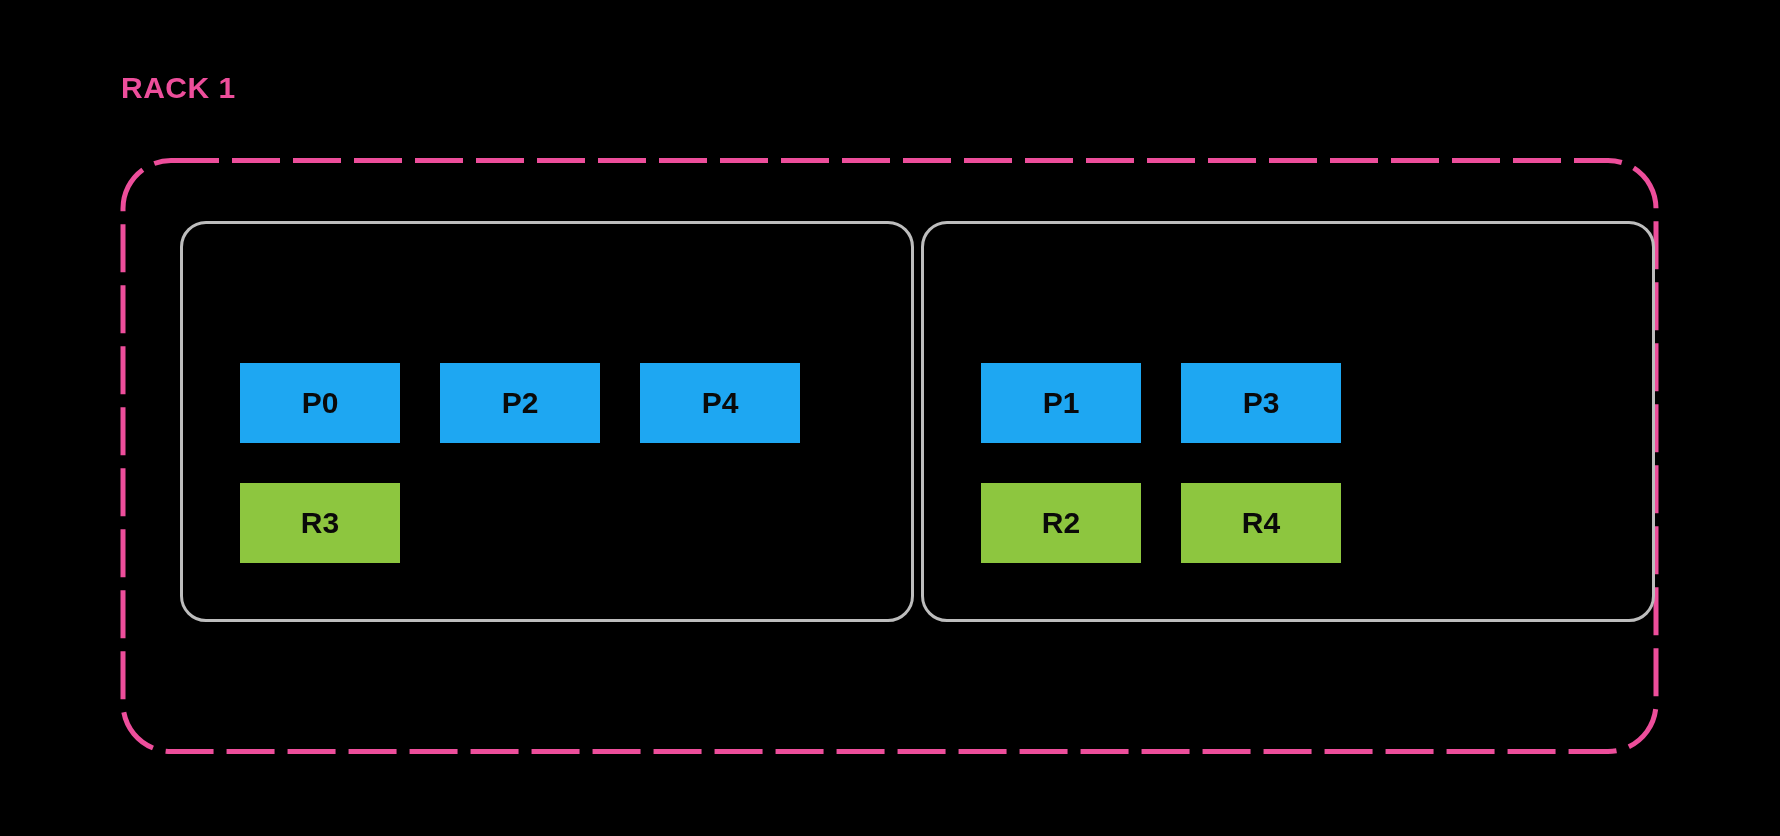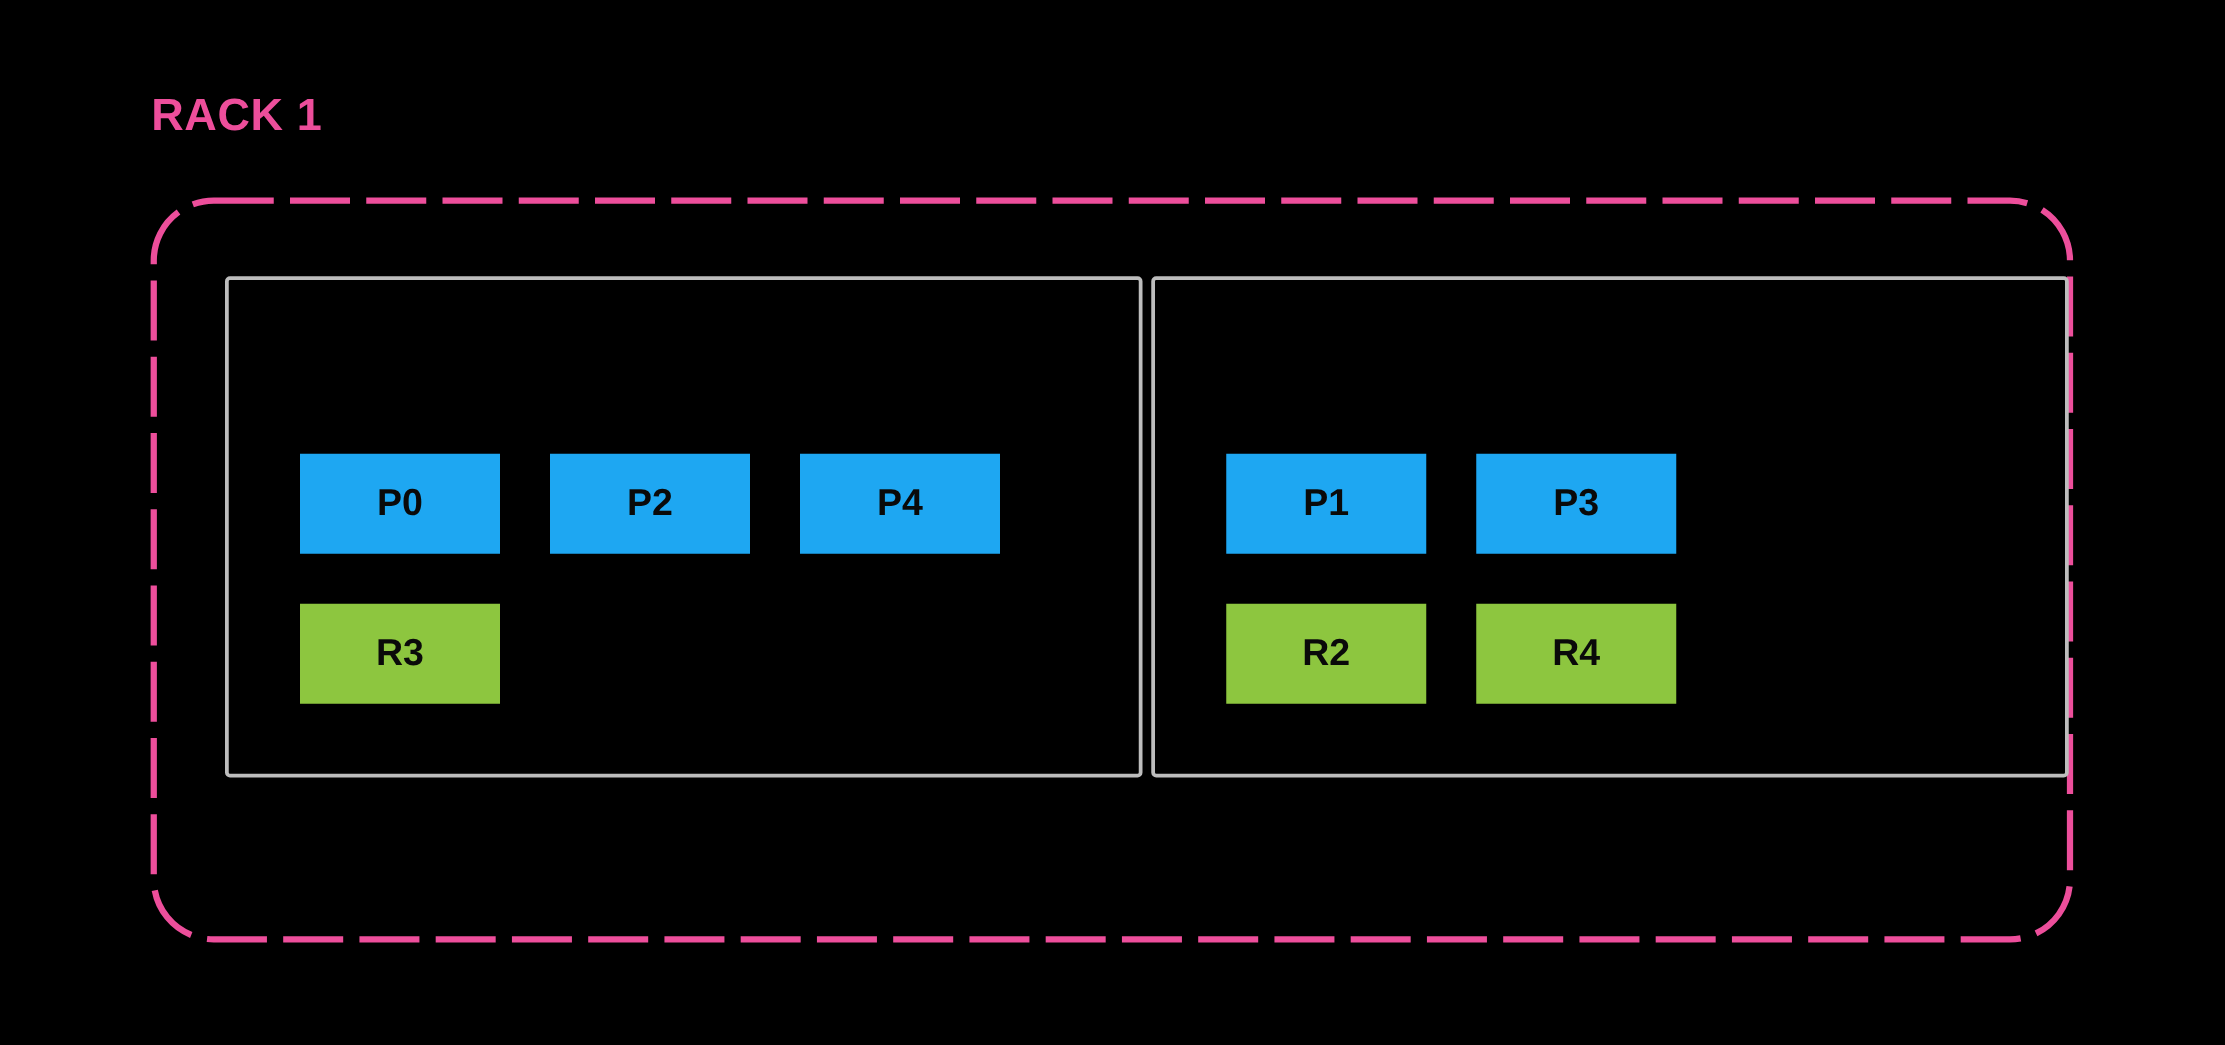--- a/index.html
+++ b/index.html
@@ -11,38 +11,38 @@
     height: 836px;
     position: relative;
     overflow: hidden;
     background: var(--background, #000);
     font-family: "Liberation Sans", sans-serif;
   }
   .rack-title {
     position: absolute;
     left: 121px;
     top: 71px;
-    font-size: 36px;
+    font-size: 30px;
     font-weight: 700;
     letter-spacing: 0.5px;
     color: var(--rack_pink, #ED4E9B);
   }
   svg.rack-boundary {
     position: absolute;
     left: 0;
     top: 0;
   }
   .host {
     position: absolute;
     top: 221px;
     width: 734px;
     height: 401px;
     box-sizing: border-box;
     border: 3px solid var(--host_border_gray, #BDBDBD);
-    border-radius: 4px;
+    border-radius: 26px;
     background: transparent;
   }
   .host.left  { left: 180px; }
   .host.right { left: 921px; text-align: right; }
   .slots {
     position: absolute;
     left: 57px;
     top: 139px;
     display: flex;
     flex-direction: column;

